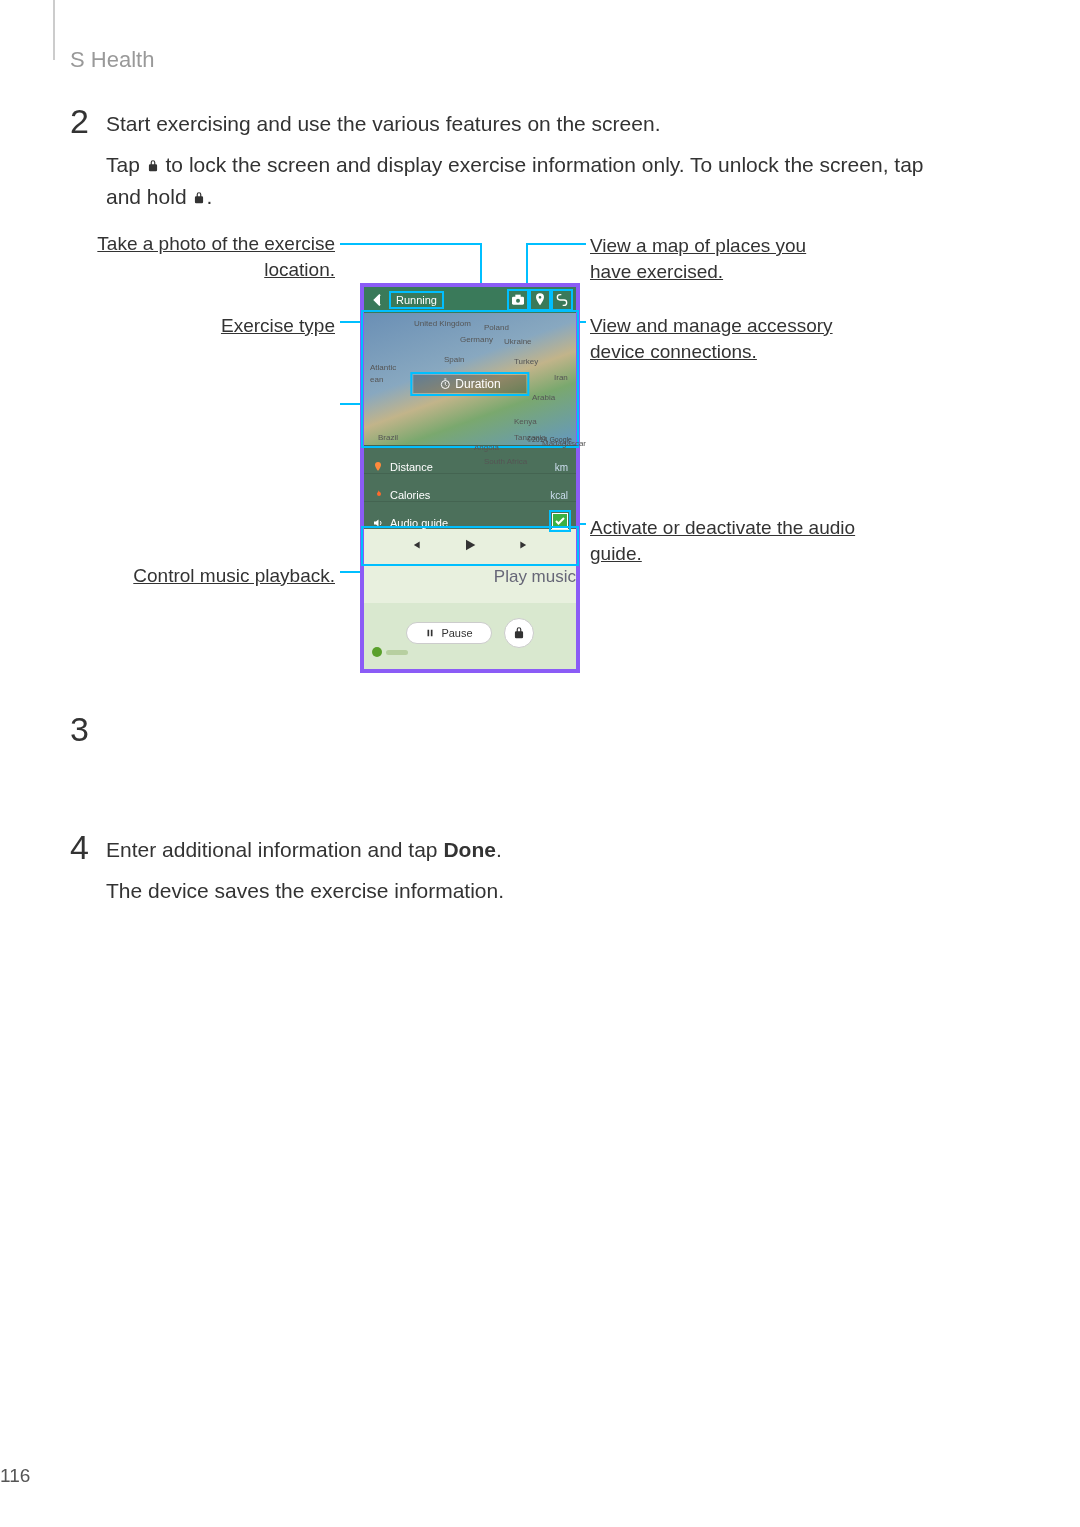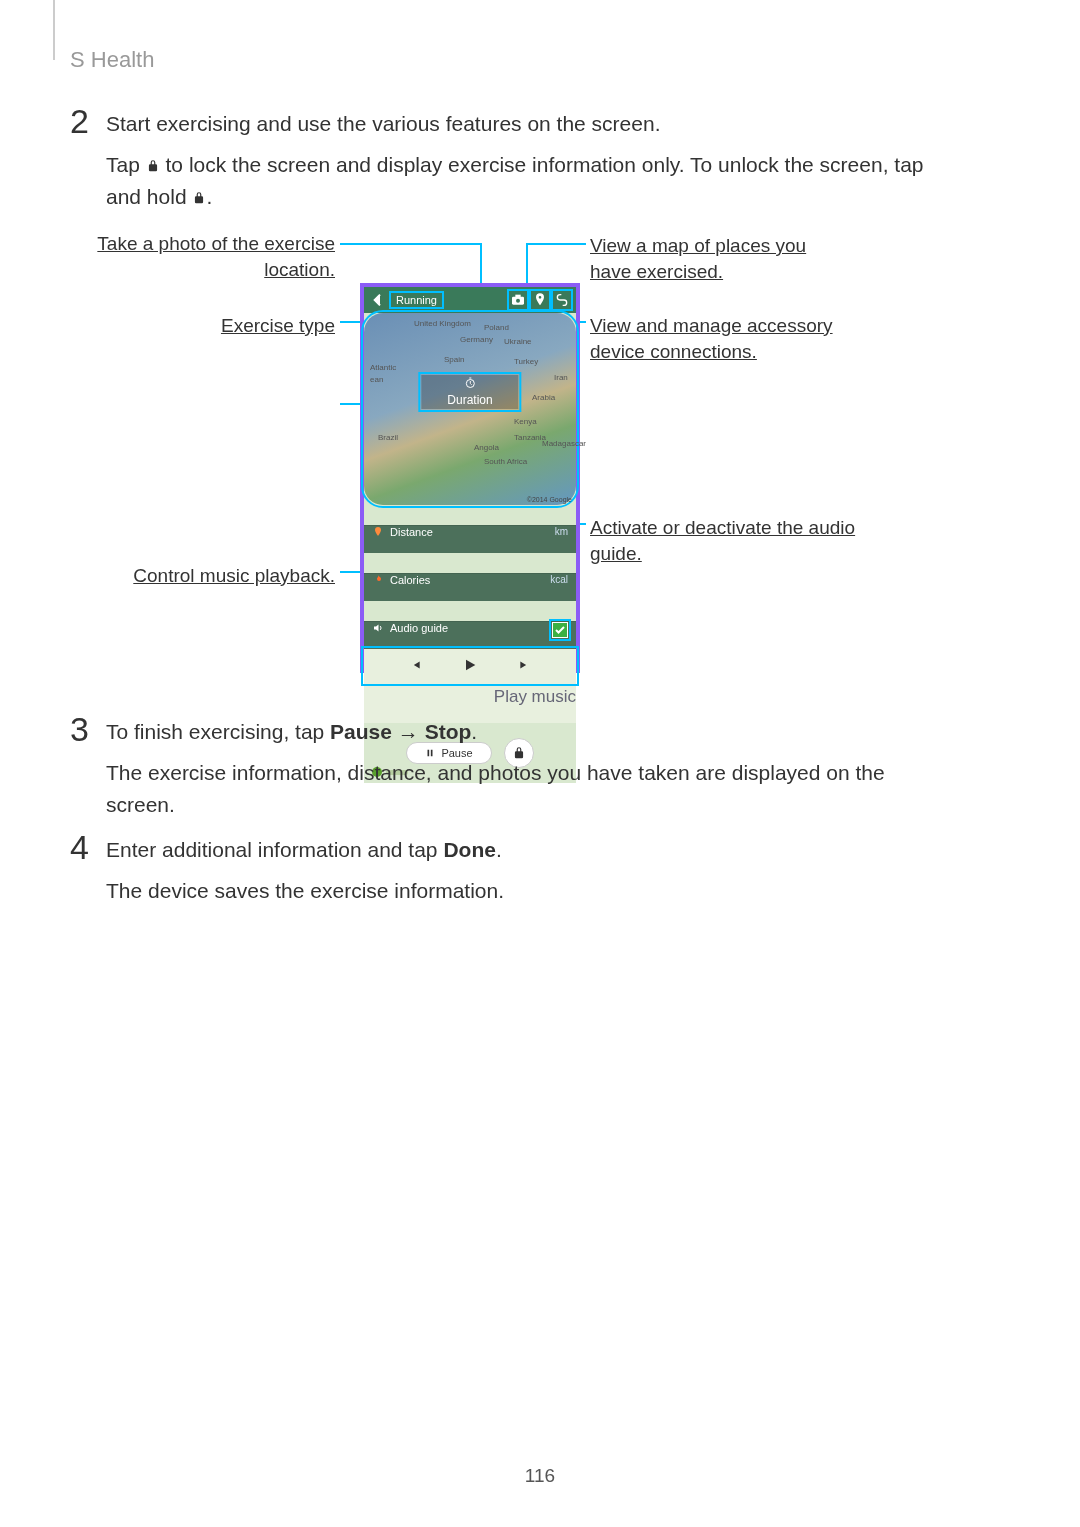--- a/index.html
+++ b/index.html
@@ -82,42 +82,40 @@
     display: flex;
     align-items: center;
     padding: 0 6px;
     gap: 6px;
     position: relative;
   }
   .p-icn { width:16px; height:16px; display:flex; align-items:center; justify-content:center; }
   .phone .topbar .tb-right { margin-left:auto; display:flex; gap:6px; }
   .hl { outline: 2px solid #00BFFF; outline-offset: 1px; }
   .phone .mapzone {
-    height: 192px;
+    height: 132px;
     background: linear-gradient(160deg,#6a8fb5,#88a8c0 40%,#c2b48a 55%,#7aa86e 70%,#6498c2);
     position: relative;
-    border-radius: 19px;
   }
   .mapzone .mlabel { position:absolute; font-size:8px; color:#555; }
   .duration-pill {
     position: absolute; left: 50%; top: 62px; transform: translateX(-50%);
     background: rgba(0,0,0,0.25);
     padding: 2px 26px;
     font-size: 12px;
-    display:flex; align-items:center; gap:4px;flex-direction:column;
+    display:flex; align-items:center; gap:4px;
   }
   .row {
     height: 28px;
-    display: flex; align-items: flex-start;
+    display: flex; align-items: flex-end;
     padding: 0 8px;
     background: rgba(50,90,70,0.85);
     border-top: 1px solid rgba(0,0,0,0.1);
     font-size: 11px;
     gap:6px;
-    margin-top:20px;
   }
   .row .unit { margin-left:auto; color:#cde; font-size:10px; }
   .chk {
     width:16px;height:16px;background:#3cb043;border:1px solid #fff;
     display:flex;align-items:center;justify-content:center;margin-left:auto;
   }
   .music {
     height: 34px;
     display:flex; align-items:center; justify-content:center; gap:40px;
     background:#e8f0de;
@@ -143,21 +141,21 @@
   }
   .greendot { position:absolute; left:8px; bottom:6px; width:10px;height:10px;border-radius:50%;background:#5aa02c; }
   .greendash { position:absolute; left:22px; bottom:8px; width:22px;height:5px;border-radius:3px;background:#b7cfa0; }
 
   
   .lead { position:absolute; background:#00BFFF; height:2px; }
   .leadv { position:absolute; background:#00BFFF; width:2px; }
 
   .page-num {
     position:absolute; left:0; right:0; bottom:40px;
-    text-align:center; font-size:19px; color:#555;
+    text-align:left; font-size:19px; color:#555;
   }
 </style>
 </head>
 <body>
 
 <div class="side-rule"></div>
 <div class="header-title">S Health</div>
 
 <div class="step" style="top:108px">
   <div class="step-num">2</div>
@@ -301,26 +299,20 @@
           </svg>
       </div>
       <div class="greendot"></div>
       <div class="greendash"></div>
     </div>
   </div>
 </div>
 
 <div class="step" style="top:716px">
   <div class="step-num">3</div>
-  <div class="step-body">
-    <p>
-      <span>To finish exercising, tap </span><b>Pause</b><span> → </span><b>Stop</b><span>.</span>
-    </p>
-    <p>The exercise information, distance, and photos you have taken are displayed on the screen.</p>
-  </div>
 </div>
 
 <div class="step" style="top:834px">
   <div class="step-num">4</div>
   <div class="step-body">
     <p>
       <span>Enter additional information and tap </span><b>Done</b><span>.</span>
     </p>
     <p>The device saves the exercise information.</p>
   </div>

